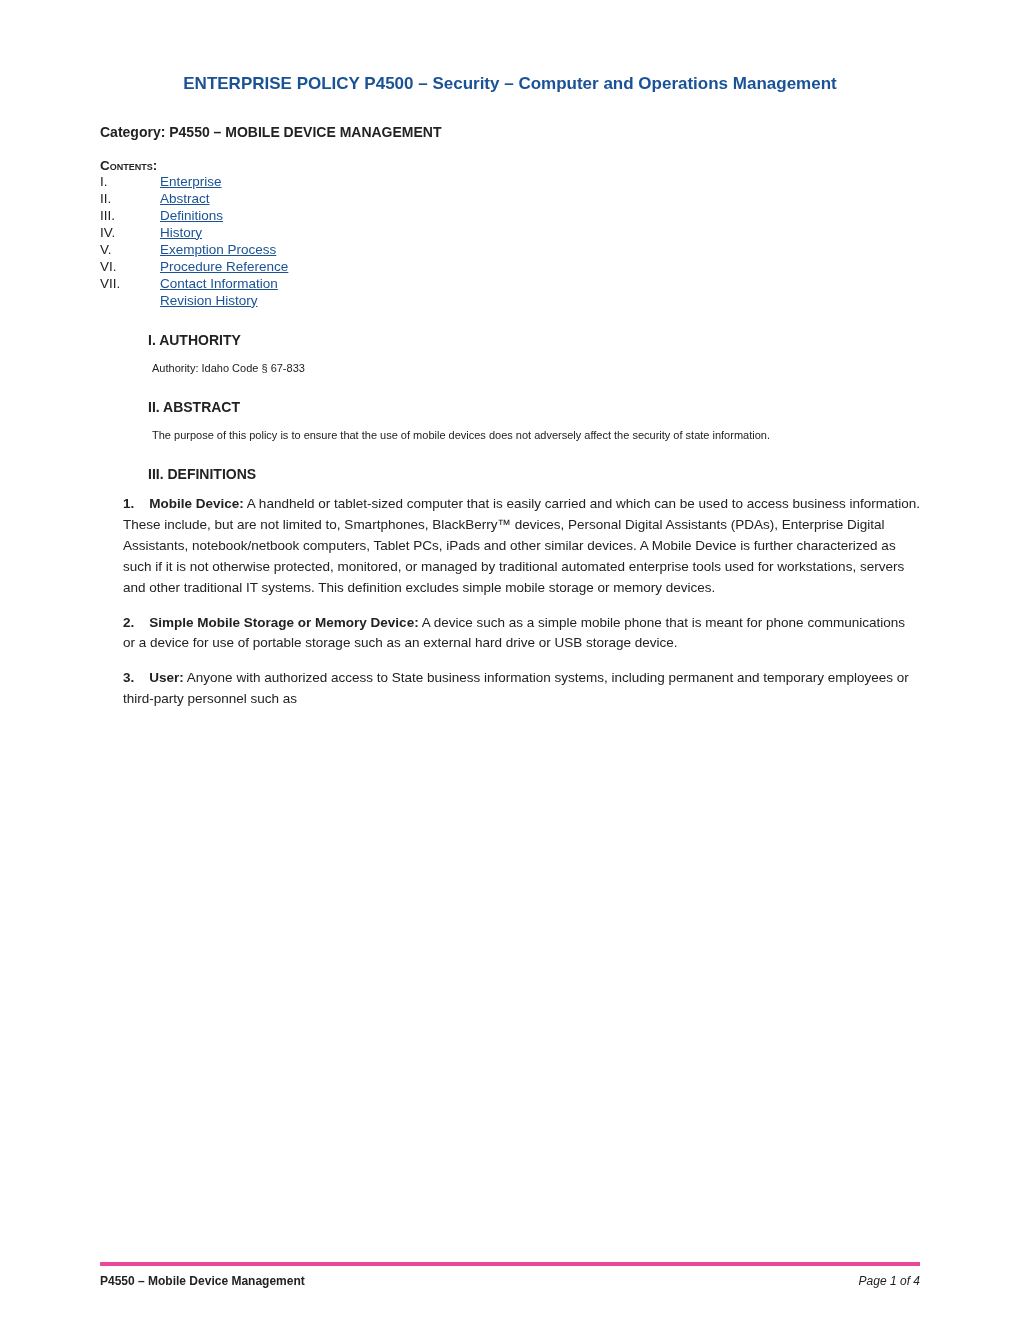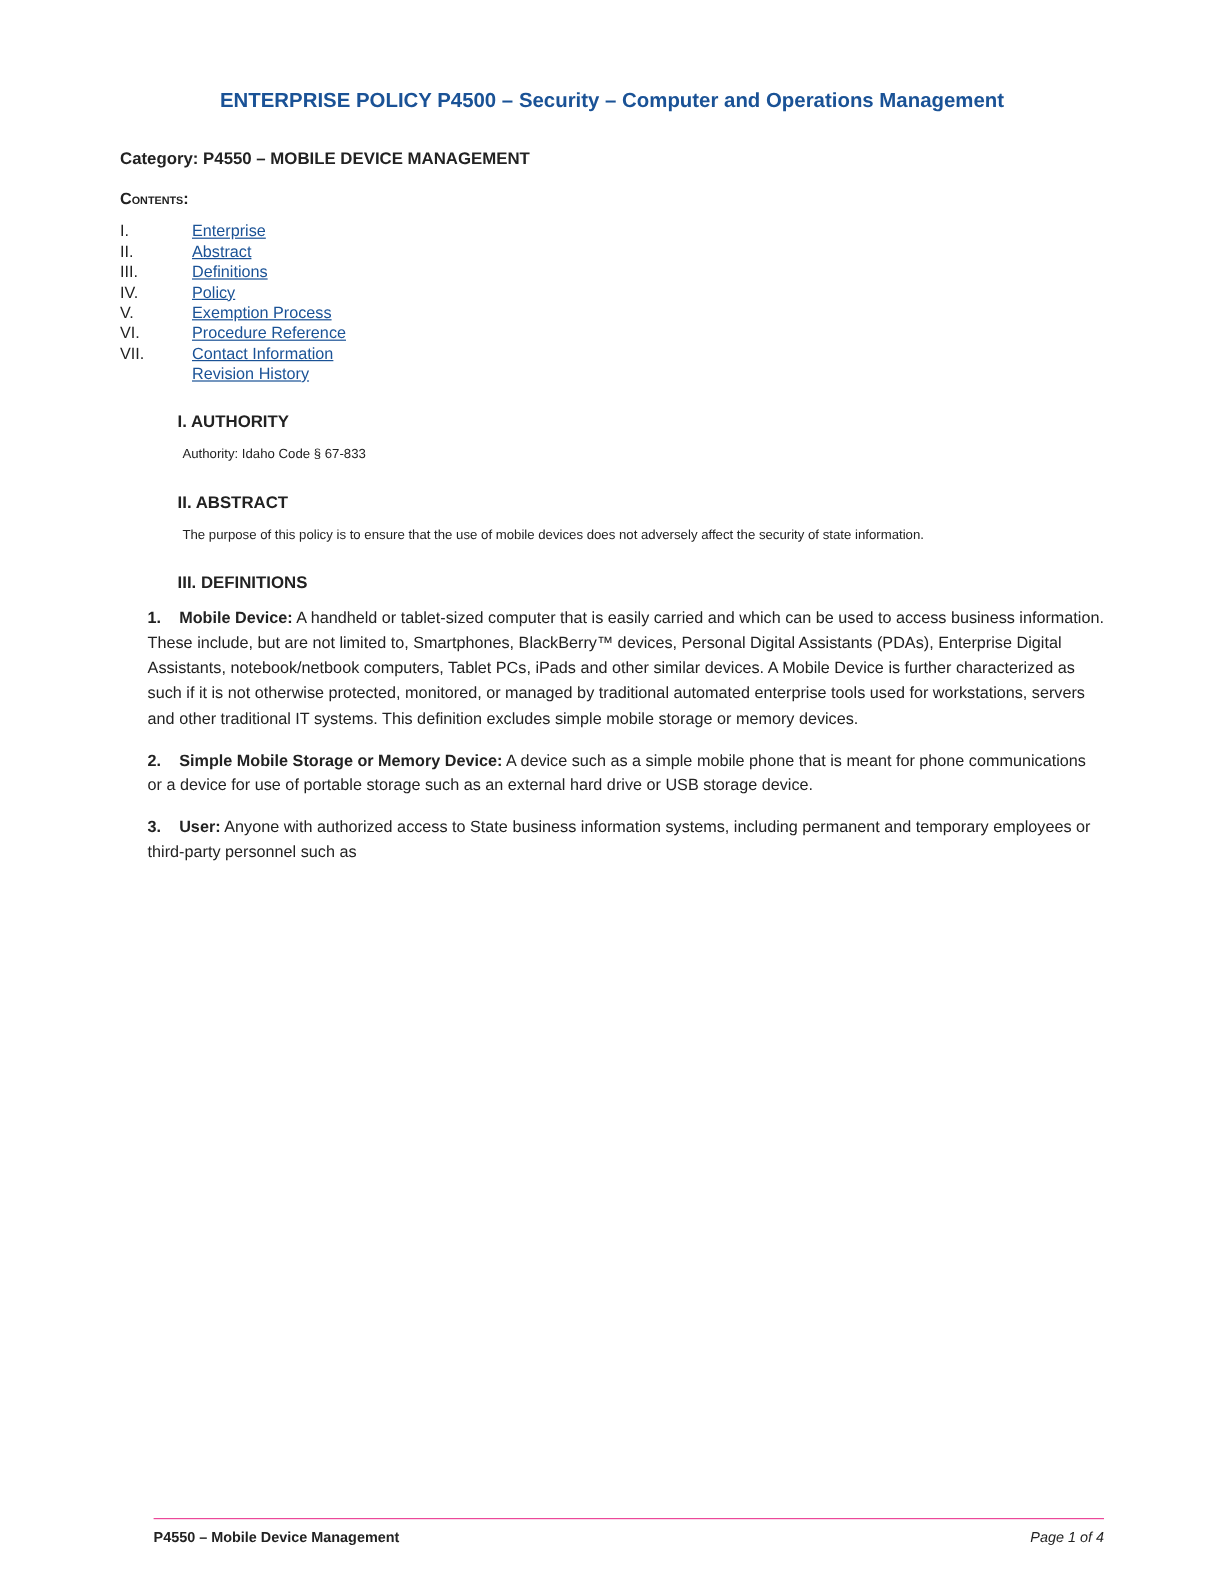--- a/index.html
+++ b/index.html
@@ -34,21 +34,21 @@
       text-align: center;
     }
     .category-line {
       font-size: 14px;
       font-weight: bold;
       margin-bottom: 18px;
     }
     .contents-label {
       font-size: 13.5px;
       font-weight: bold;
-      margin-bottom: 12px;
+      margin-bottom: 1px;
       font-variant: small-caps;
     }
     .toc {
       margin-bottom: 24px;
     }
     .toc-item {
       display: flex;
       margin-bottom: 2px;
       font-size: 13.5px;
     }
@@ -85,27 +85,26 @@
       font-weight: bold;
     }
     .def-term {
       font-weight: bold;
     }
     .footer {
       position: absolute;
       bottom: 32px;
       left: 100px;
       right: 100px;
-      border-top: 1px solid #ec4899;
+      border-top: 4px solid #ec4899;
       padding-top: 8px;
       display: flex;
       justify-content: space-between;
       font-size: 12px;
       color: #222;
-      margin-left: 28px;
     }
     .footer-left { font-weight: bold; }
     .footer-right { font-style: italic; }
   </style>
 </head>
 <body>
 
 <div class="page">
 
 
@@ -122,21 +121,21 @@
     <div class="toc-item">
       <span class="toc-num">II.</span>
       <span class="toc-link">Abstract</span>
     </div>
     <div class="toc-item">
       <span class="toc-num">III.</span>
       <span class="toc-link">Definitions</span>
     </div>
     <div class="toc-item">
       <span class="toc-num">IV.</span>
-      <span class="toc-link">Policy</span>
+      <span class="toc-link">History</span>
     </div>
     <div class="toc-item">
       <span class="toc-num">V.</span>
       <span class="toc-link">Exemption Process</span>
     </div>
     <div class="toc-item">
       <span class="toc-num">VI.</span>
       <span class="toc-link">Procedure Reference</span>
     </div>
     <div class="toc-item">

